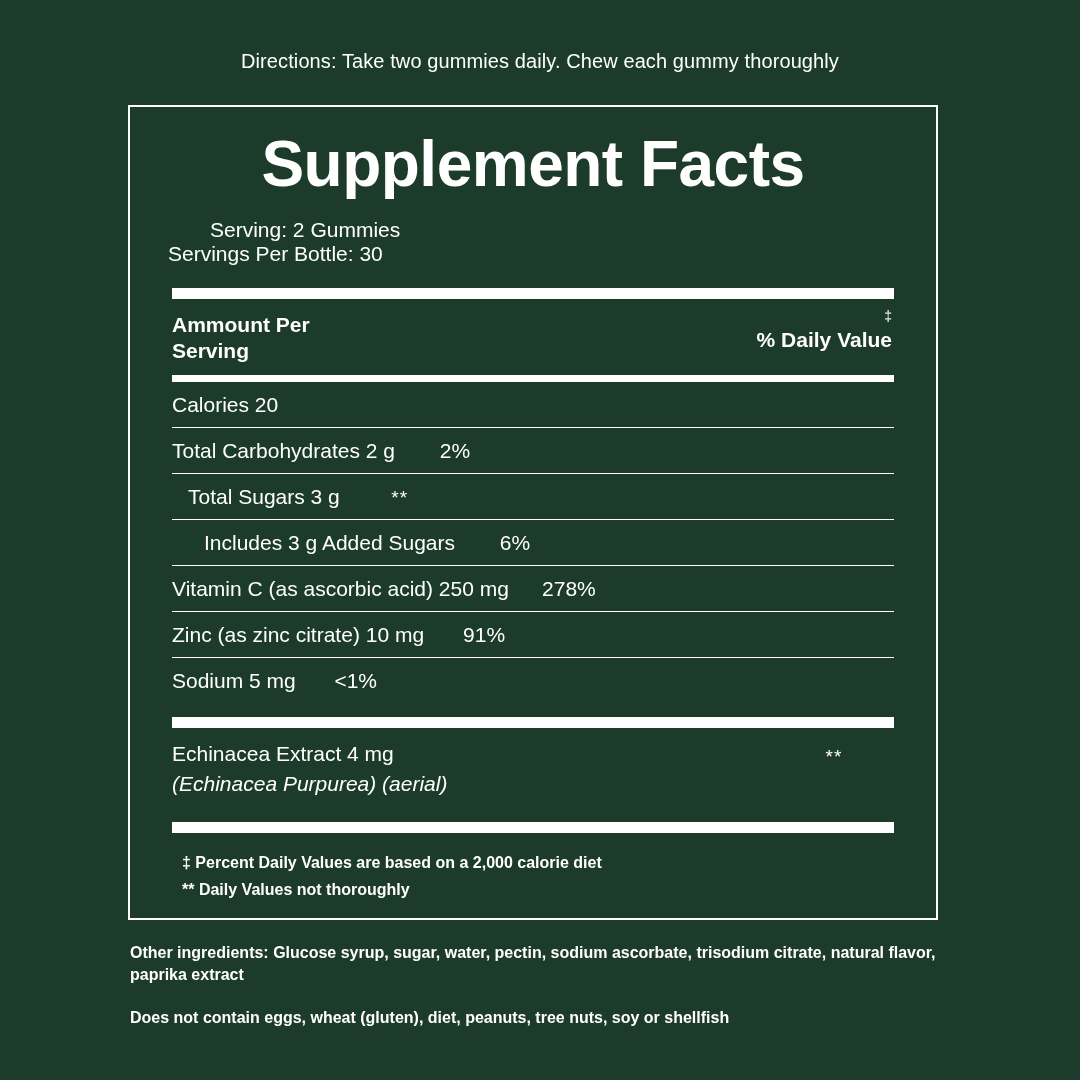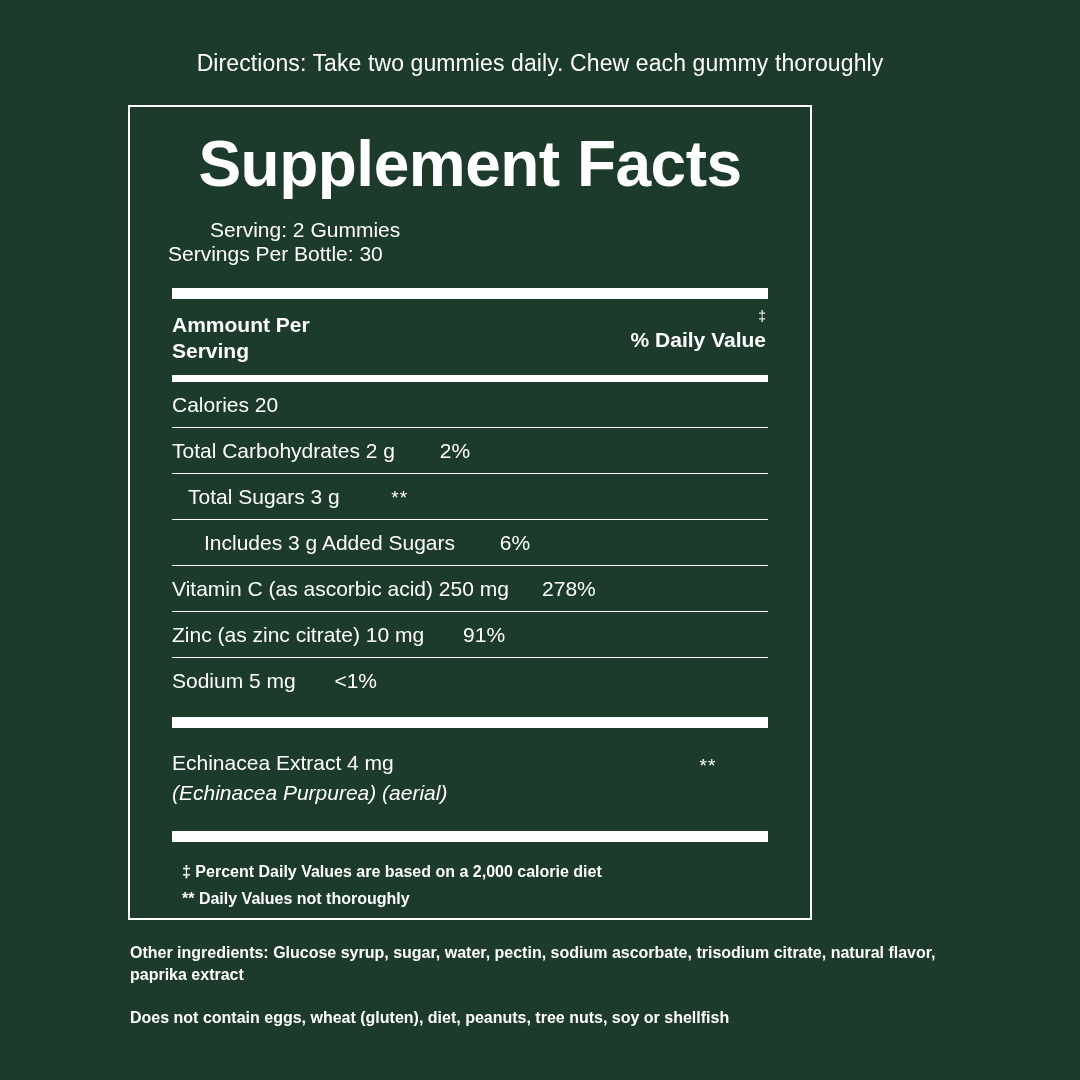--- a/index.html
+++ b/index.html
@@ -21,31 +21,31 @@
     box-sizing: border-box;
   }
 
   
   .directions {
     position: absolute;
     top: 50px;
     left: 0;
     width: 1080px;
     text-align: center;
-    font-size: 23px;
+    font-size: 20px;
     color: #ffffff;
     letter-spacing: 0.1px;
   }
 
   
   .panel {
     position: absolute;
     left: 128px;
     top: 105px;
-    width: 684px;
+    width: 810px;
     height: 815px;
     border: 2px solid #ffffff;
     box-sizing: border-box;
   }
 
   .title {
     text-align: center;
     font-size: 64px;
     font-weight: bold;
     margin-top: 24px;
@@ -128,21 +128,21 @@
     font-size: 19px;
     letter-spacing: 1px;
   }
   .indent1 { padding-left: 16px; }
   .indent2 { padding-left: 32px; }
 
   .botanical {
     display: flex;
     justify-content: space-between;
     align-items: flex-start;
-    padding: 23px 0 12px 0;
+    padding: 14px 0 12px 0;
     font-size: 21px;
   }
   .botanical .latin {
     font-style: italic;
     display: block;
     margin-top: 6px;
   }
   .botanical .value {
     min-width: 120px;
     text-align: center;

